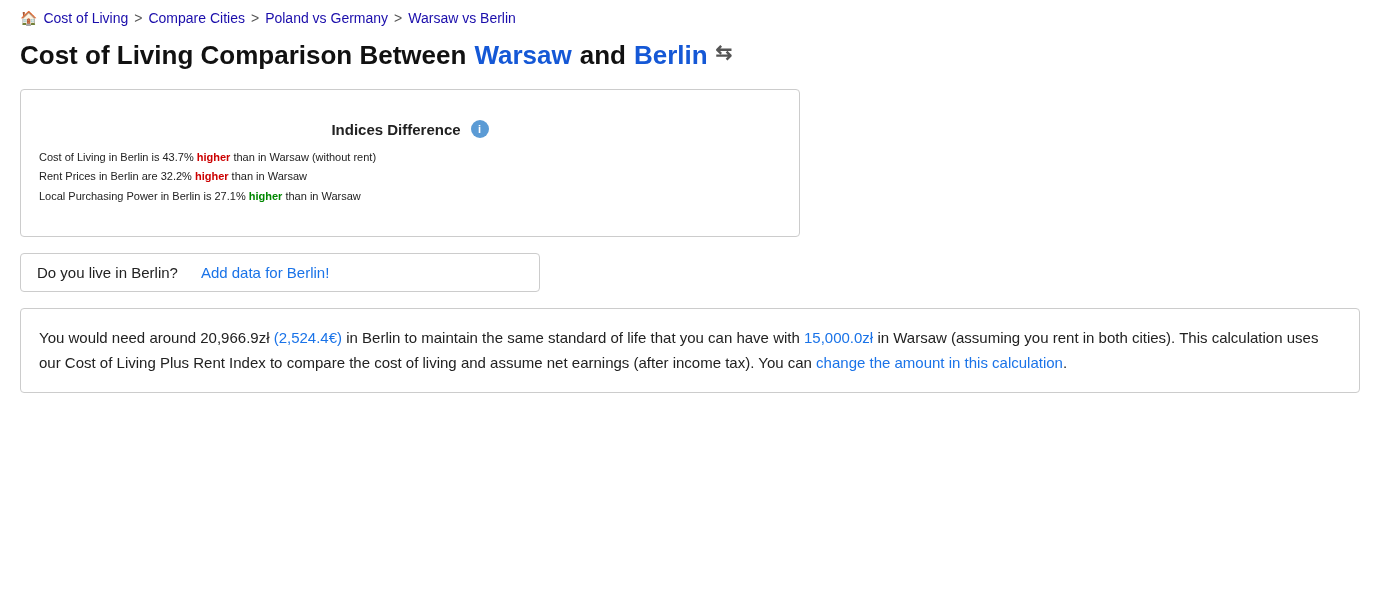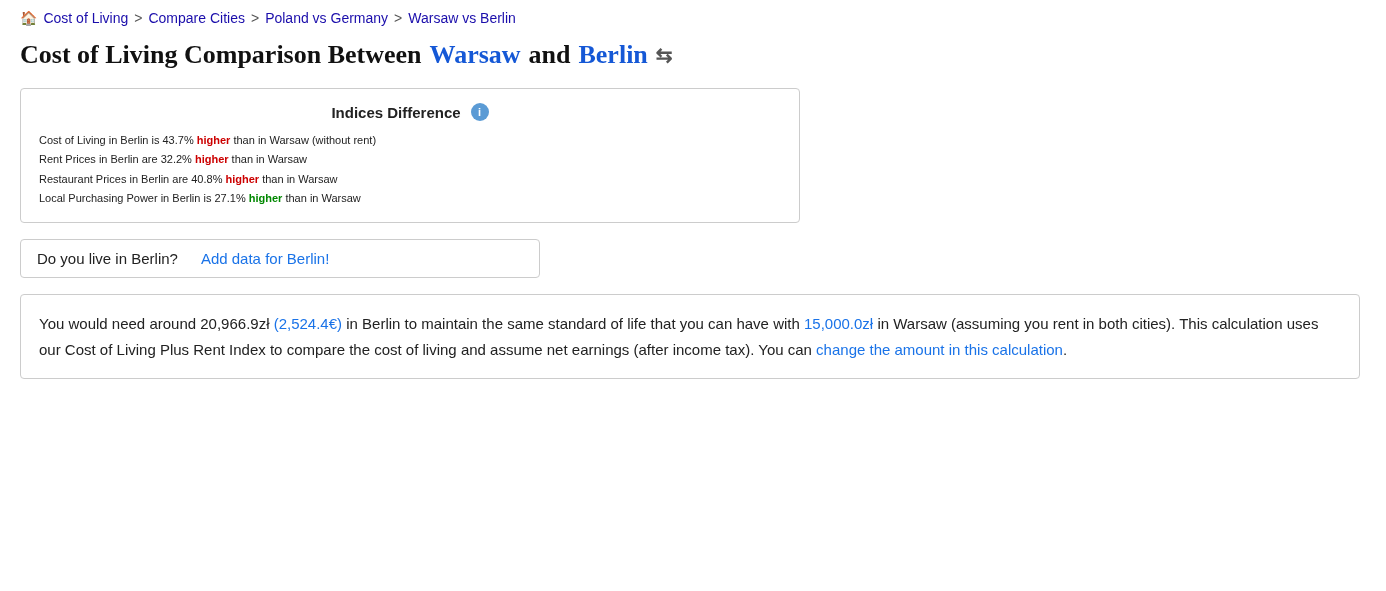--- a/index.html
+++ b/index.html
@@ -36,42 +36,41 @@
     .breadcrumb-sep {
       color: #555;
     }
 
     .page-title {
       font-size: 26px;
       font-weight: bold;
       color: #111;
       margin-bottom: 18px;
       display: flex;
-      align-items: center;
+      align-items: flex-start;
       gap: 8px;
       flex-wrap: wrap;
-      font-family: Liberation Serif, serif;
     }
 
     .city-name-blue {
       color: #1558d6;
     }
 
     .swap-icon {
       font-size: 20px;
       color: #555;
       cursor: pointer;
       display: inline-flex;
       align-items: center;
     }
 
     .indices-box {
       border: 1px solid #ccc;
       border-radius: 4px;
-      padding: 14px 18px;
+      padding: 30px 18px;
       max-width: 780px;
       margin-bottom: 16px;
     }
 
     .indices-header {
       display: flex;
       align-items: center;
       justify-content: center;
       gap: 10px;
       margin-bottom: 10px;
@@ -178,23 +177,20 @@
     <span class="info-icon" title="More information">i</span>
   </div>
   <div class="indices-row">
     <div>
       <span>Cost of Living in Berlin is 43.7% </span><span class="higher-red">higher</span><span> than in Warsaw (without rent)</span>
     </div>
     <div>
       <span>Rent Prices in Berlin are 32.2% </span><span class="higher-red">higher</span><span> than in Warsaw</span>
     </div>
     <div>
-      <span>Restaurant Prices in Berlin are 40.8% </span><span class="higher-red">higher</span><span> than in Warsaw</span>
-    </div>
-    <div>
       <span>Local Purchasing Power in Berlin is 27.1% </span><span class="higher-green">higher</span><span> than in Warsaw</span>
     </div>
   </div>
 </div>
 
 <div class="live-box">
   <span>Do you live in Berlin?</span>
   <a href="#">Add data for Berlin!</a>
 </div>
 

